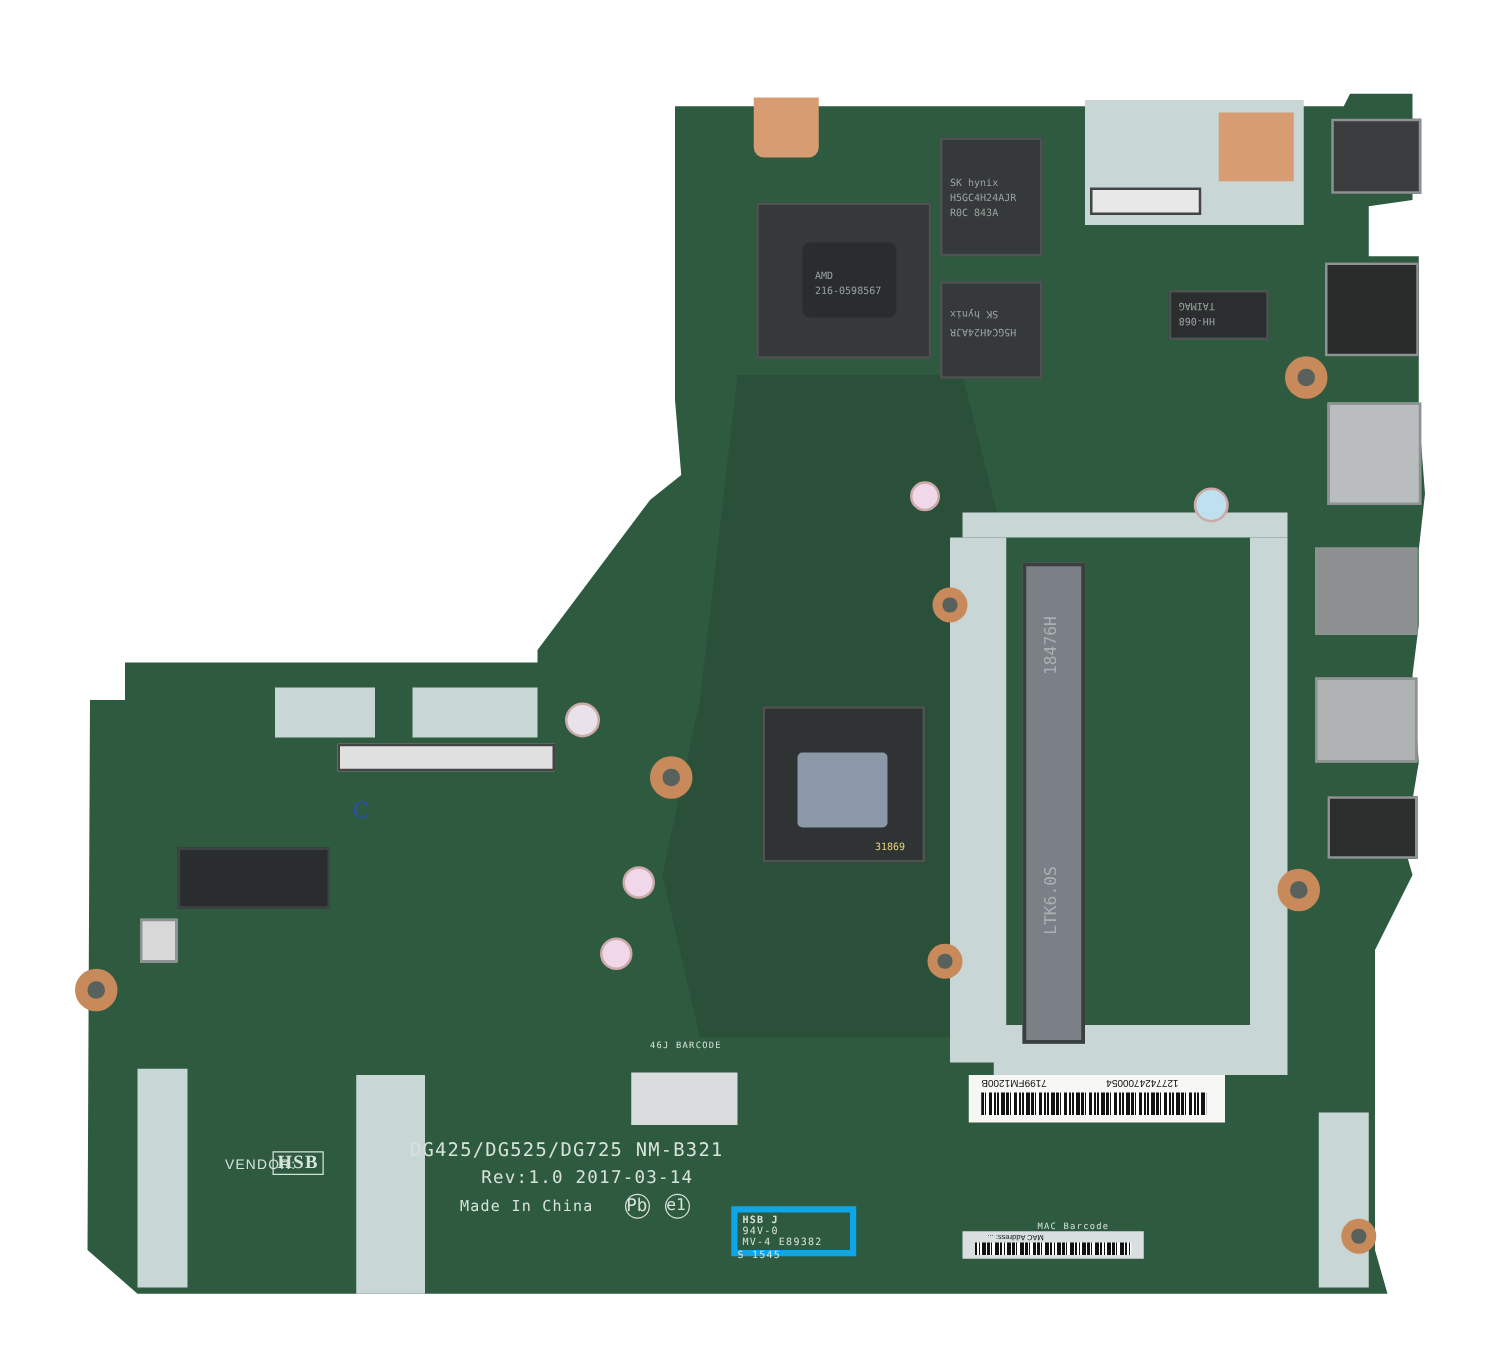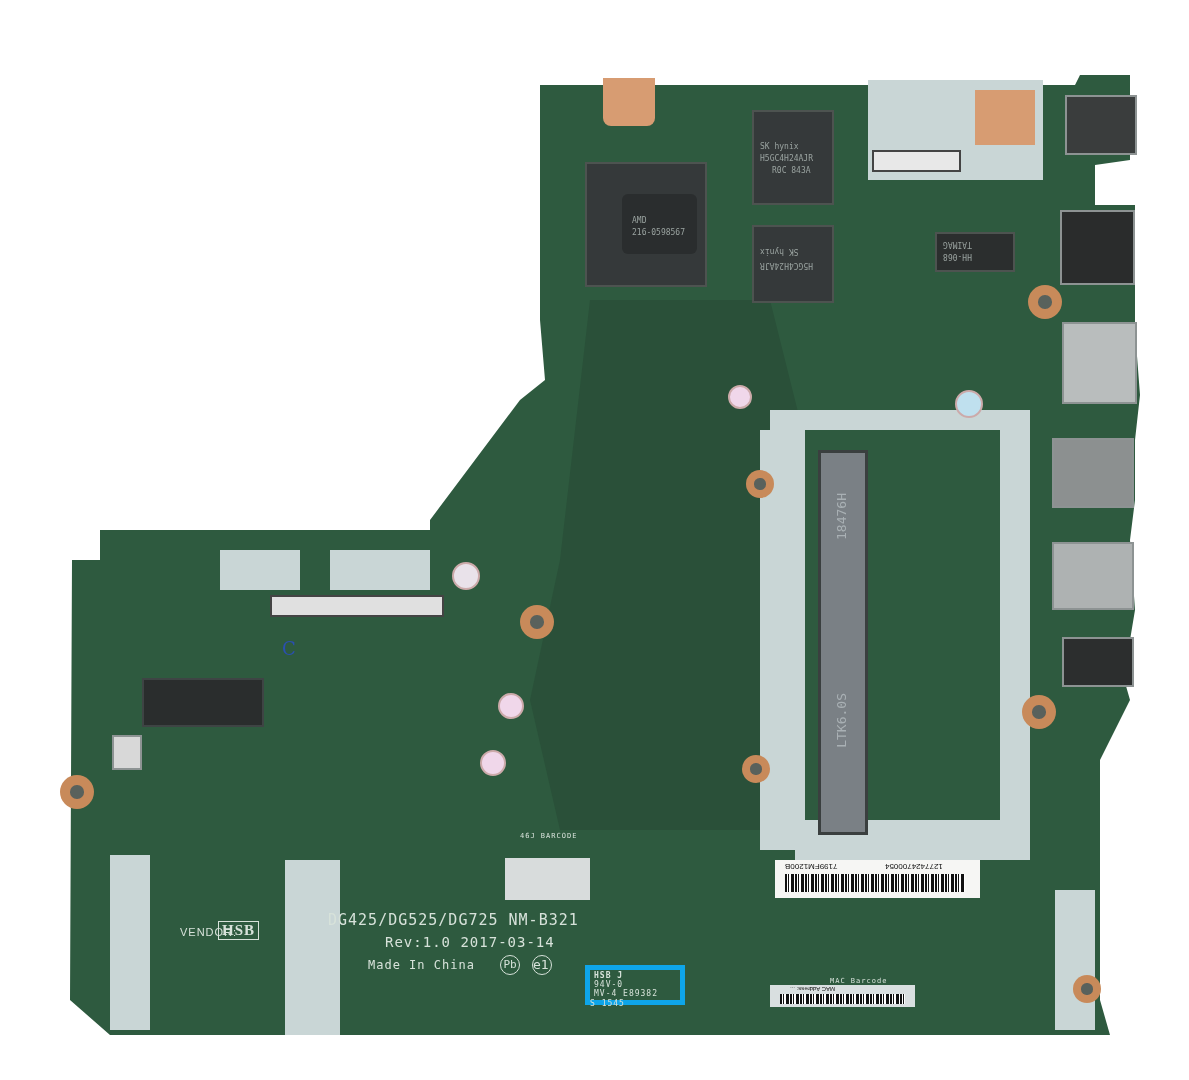--- a/index.html
+++ b/index.html
@@ -43,36 +43,40 @@
   <div class="copper" style="left:975px;top:90px;width:60px;height:55px"></div>
 
   <div class="hole" style="left:1028px;top:285px;width:34px;height:34px"></div>
   <div class="hole" style="left:1022px;top:695px;width:34px;height:34px"></div>
   <div class="hole" style="left:60px;top:775px;width:34px;height:34px"></div>
   <div class="hole" style="left:746px;top:470px;width:28px;height:28px"></div>
   <div class="hole" style="left:520px;top:605px;width:34px;height:34px"></div>
   <div class="hole" style="left:742px;top:755px;width:28px;height:28px"></div>
   <div class="hole" style="left:1073px;top:975px;width:28px;height:28px"></div>
 
-  <div class="chip" style="left:585px;top:162px;width:122px;height:125px">
+  <div class="chip" style="left:605px;top:162px;width:140px;height:125px">
     <div style="position:absolute;left:35px;top:30px;width:75px;height:60px;background:#2a2d2e;border-radius:6px"></div>
     <div class="chip-text" style="left:45px;top:52px">AMD</div>
     <div class="chip-text" style="left:45px;top:64px">216-0598567</div>
   </div>
 
   <div class="chip" style="left:752px;top:110px;width:82px;height:95px">
     <div class="chip-text" style="left:6px;top:30px">SK hynix</div>
     <div class="chip-text" style="left:6px;top:42px">H5GC4H24AJR</div>
-    <div class="chip-text" style="left:18px;top:54px">R0C 843A</div>
+    <div class="chip-text" style="left:6px;top:54px">R0C 843A</div>
   </div>
   <div class="chip" style="left:752px;top:225px;width:82px;height:78px">
     <div class="chip-text" style="left:6px;top:20px;transform:rotate(180deg)">SK hynix</div>
     <div class="chip-text" style="left:6px;top:34px;transform:rotate(180deg)">H5GC4H24AJR</div>
   </div>
 
+  <div class="chip" style="left:610px;top:565px;width:130px;height:125px;background:#2f3334">
+    <div style="position:absolute;left:26px;top:35px;width:72px;height:60px;background:#8a98a8;border-radius:4px"></div>
+    <div class="chip-text" style="left:88px;top:106px;color:#e7d27a">31869</div>
+  </div>
 
   <div class="chip" style="left:935px;top:232px;width:80px;height:40px;background:#2b2e2e">
     <div class="chip-text" style="left:6px;top:6px;transform:rotate(180deg)">TAIMAG</div>
     <div class="chip-text" style="left:6px;top:18px;transform:rotate(180deg)">HH-068</div>
   </div>
 
   <div style="position:absolute;left:818px;top:450px;width:50px;height:385px;background:#7a8085;border:3px solid #3a3f3f;box-sizing:border-box">
     <div style="position:absolute;left:13px;top:40px;writing-mode:vertical-rl;transform:rotate(180deg);color:#a9b0b4;font-size:13px">18476H</div>
     <div style="position:absolute;left:13px;top:240px;writing-mode:vertical-rl;transform:rotate(180deg);color:#a9b0b4;font-size:13px">LTK6.0S</div>
   </div>
@@ -92,21 +96,21 @@
 
   <div class="cap" style="left:452px;top:562px;width:28px;height:28px"></div>
   <div class="cap" style="left:498px;top:693px;width:26px;height:26px;background:#f0d7ea"></div>
   <div class="cap" style="left:480px;top:750px;width:26px;height:26px;background:#f0d7ea"></div>
   <div class="cap" style="left:728px;top:385px;width:24px;height:24px;background:#f0d7ea"></div>
   <div class="cap" style="left:955px;top:390px;width:28px;height:28px;background:#bfe0ee"></div>
 
   <div class="silk" style="left:328px;top:911px;font-size:15px">DG425/DG525/DG725 NM-B321</div>
   <div class="silk" style="left:385px;top:934px;font-size:14px">Rev:1.0 2017-03-14</div>
   <div class="silk" style="left:368px;top:958px;font-size:12px">Made In China</div>
-  <div class="silk" style="left:500px;top:955px;width:18px;height:18px;border:1px solid #d7e2da;border-radius:50%;font-size:11px;text-align:center;line-height:18px;letter-spacing:0">Pb</div>
+  <div class="silk" style="left:500px;top:955px;width:18px;height:18px;border:1px solid #d7e2da;border-radius:50%;font-size:14px;text-align:left;line-height:18px;letter-spacing:0">Pb</div>
   <div class="silk" style="left:532px;top:955px;width:18px;height:18px;border:1px solid #d7e2da;border-radius:50%;font-size:13px;line-height:18px;letter-spacing:0">e1</div>
   <div class="silk" style="left:180px;top:926px;font-size:11px;font-family:'Liberation Sans',sans-serif">VENDOR:</div>
   <div class="silk" style="left:218px;top:921px;font-size:15px;font-weight:bold;border:1px solid #d7e2da;padding:0 3px;font-family:'Liberation Serif',serif">HSB</div>
 
   <div style="position:absolute;left:585px;top:965px;width:90px;height:30px;border:5px solid #0ea5e9">
     <div class="silk" style="left:4px;top:1px;font-size:8px;font-weight:bold">HSB J</div>
     <div class="silk" style="left:4px;top:10px;font-size:8px">94V-0</div>
     <div class="silk" style="left:4px;top:19px;font-size:8px">MV-4  E89382</div>
   </div>
   <div class="silk" style="left:590px;top:999px;font-size:8px">S 1545</div>

